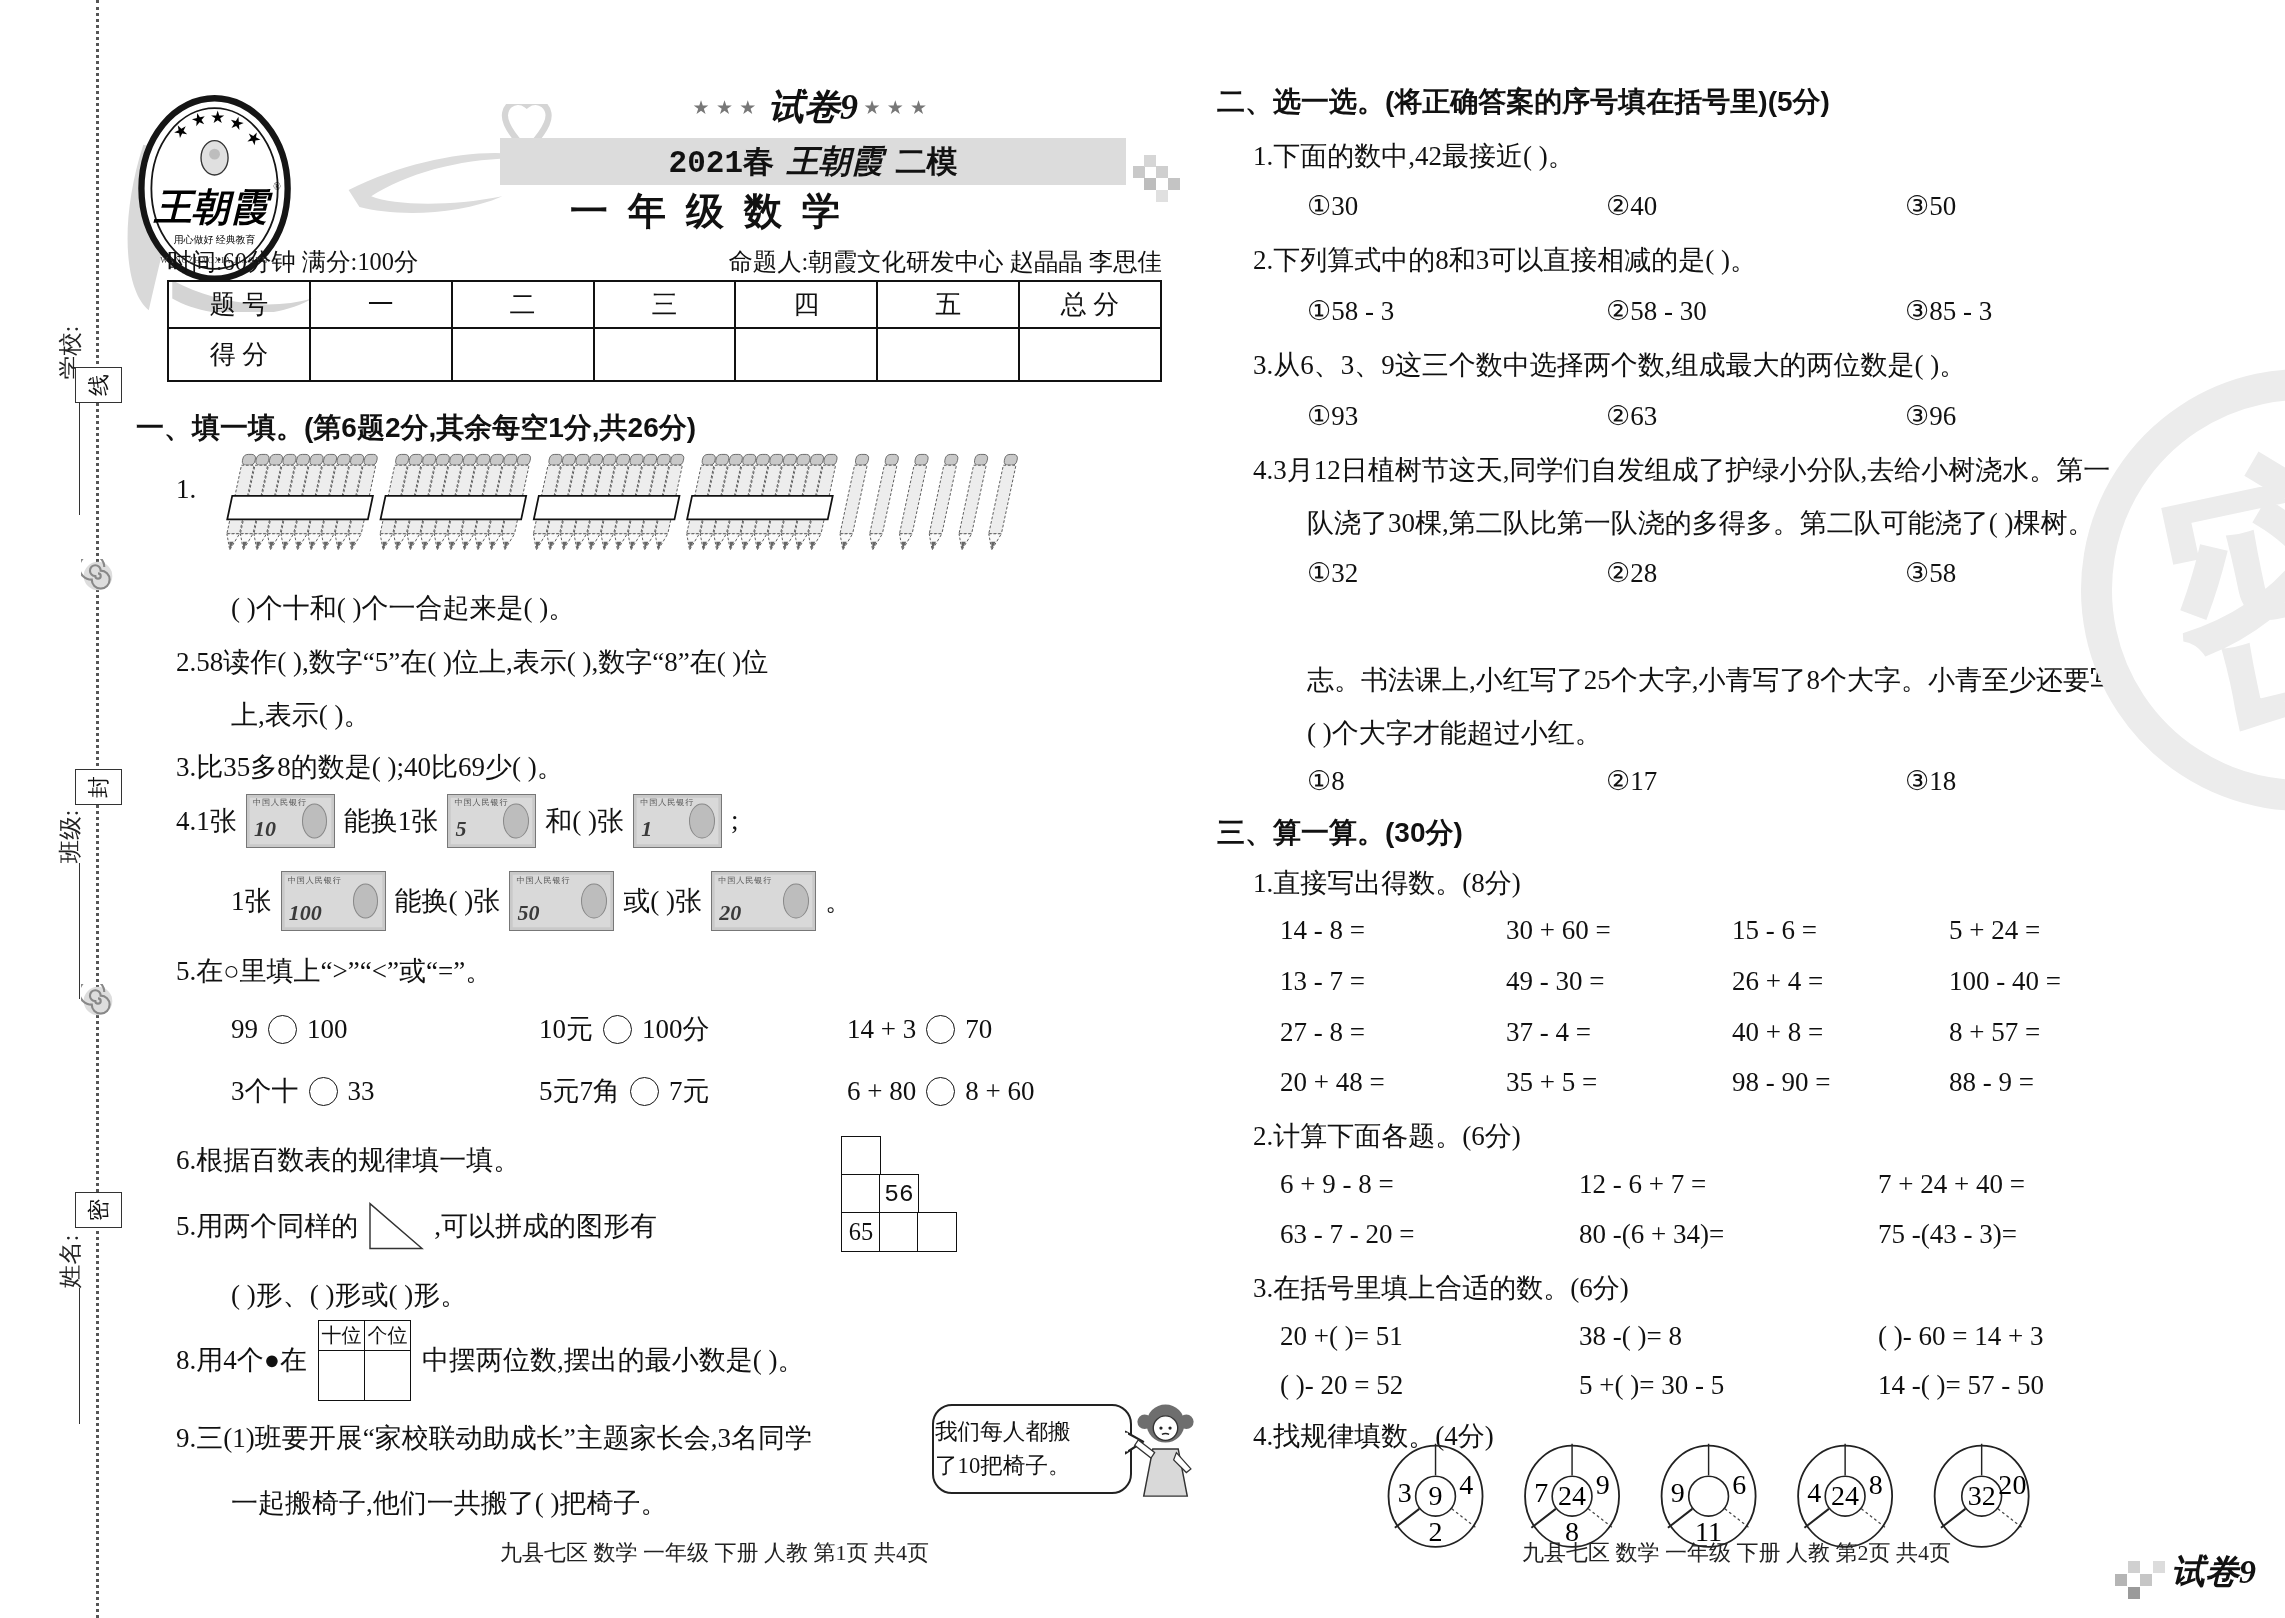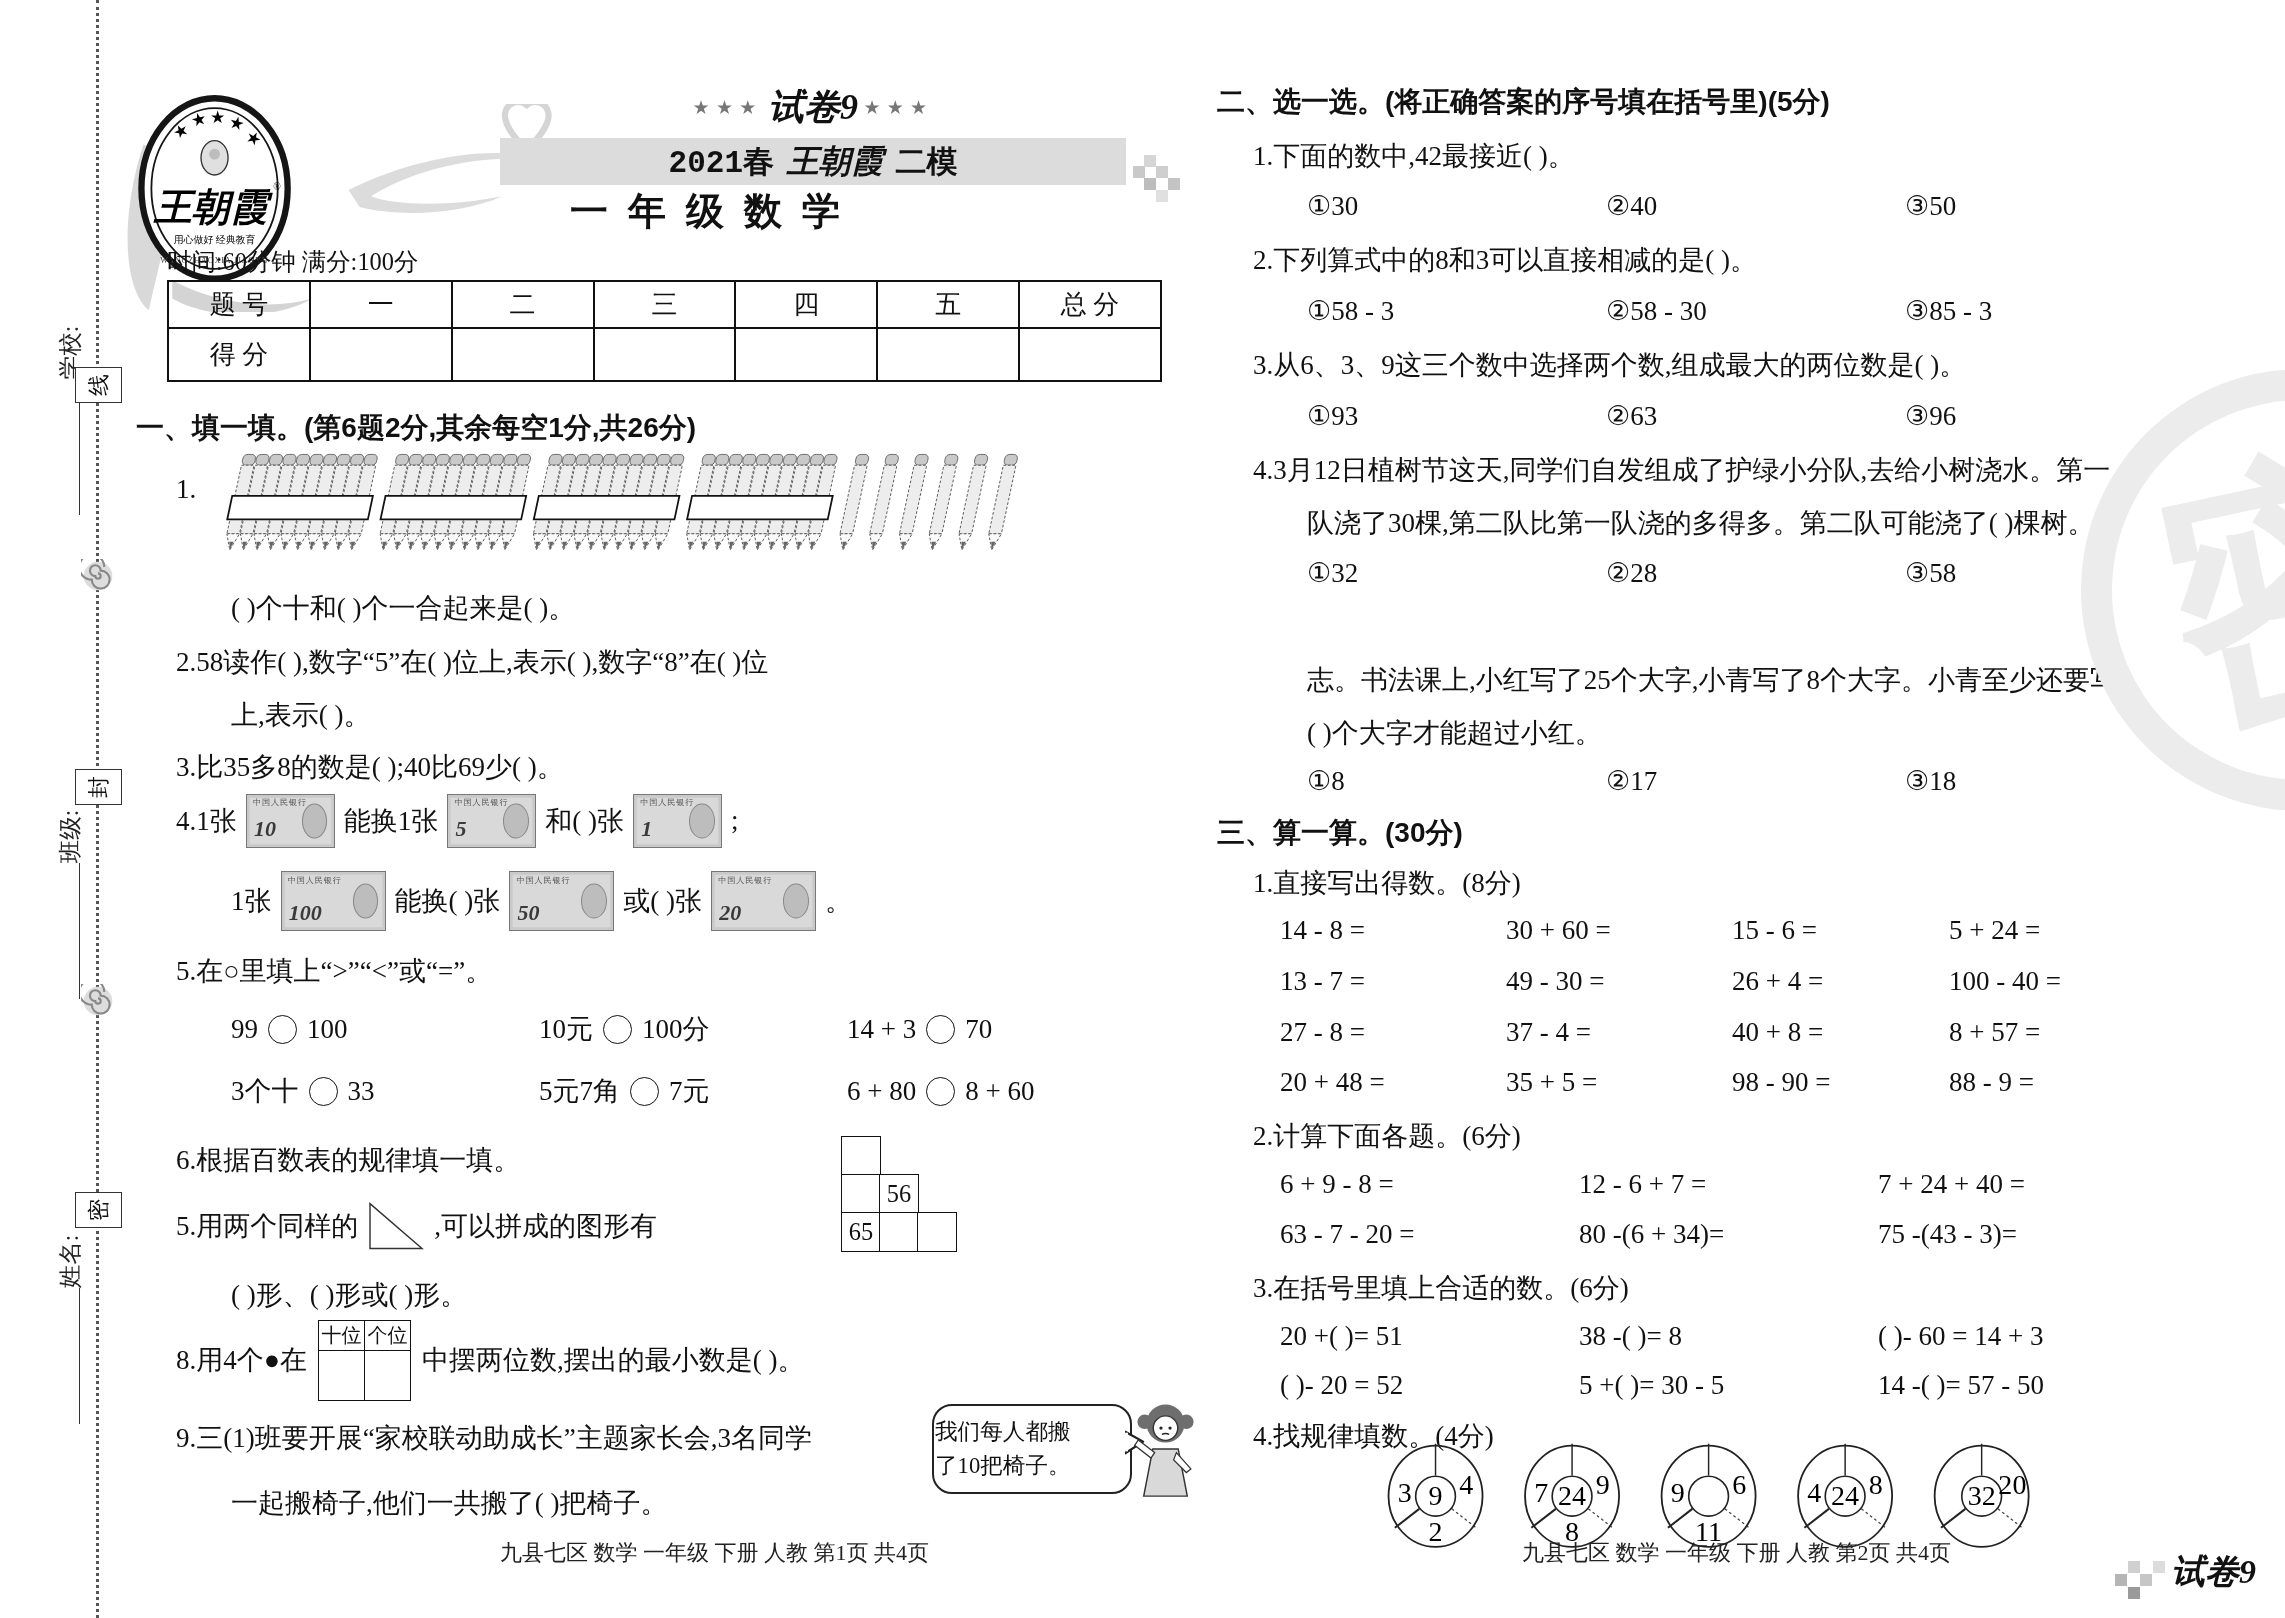--- a/index.html
+++ b/index.html
@@ -150,20 +150,21 @@
   <div class="px" style="left:1133px;top:166px;background:#c9c9c9"></div>
   <div class="px" style="left:1144px;top:155px;background:#d6d6d6"></div>
   <div class="px" style="left:1144px;top:178px;background:#bdbdbd"></div>
   <div class="px" style="left:1156px;top:166px;background:#cfcfcf"></div>
   <div class="px" style="left:1156px;top:190px;background:#e0e0e0"></div>
   <div class="px" style="left:1168px;top:178px;background:#c4c4c4"></div>
 
   <div class="subject">一年级数学</div>
 
   <div class="info" style="left:167px">时间:60分钟  满分:100分</div>
+  <div class="info" style="left:633px;width:529px;text-align:right">命题人:朝霞文化研发中心  赵晶晶  李思佳</div>
 
   <table class="score">
     <tbody>
         <tr>
           <td>题 号</td>
           <td>一</td>
           <td>二</td>
           <td>三</td>
           <td>四</td>
           <td>五</td>
@@ -527,21 +528,21 @@
   </div>
 
   <div class="qline" style="left:176px;top:953px">5.在○里填上“&gt;”“&lt;”或“=”。</div>
   <div class="cmprow" style="left:231px;top:1011px"><span class="cmp-item"><span>99</span><span class="ring"></span><span>100</span></span><span class="cmp-item"><span>10元</span><span class="ring"></span><span>100分</span></span><span class="cmp-item"><span>14 + 3</span><span class="ring"></span><span>70</span></span></div>
   <div class="cmprow" style="left:231px;top:1073px"><span class="cmp-item"><span>3个十</span><span class="ring"></span><span>33</span></span><span class="cmp-item"><span>5元7角</span><span class="ring"></span><span>7元</span></span><span class="cmp-item"><span>6 + 80</span><span class="ring"></span><span>8 + 60</span></span></div>
 
   <div class="qline" style="left:176px;top:1142px">6.根据百数表的规律填一填。</div>
   <div id="q6grid">
       <div class="hcell" style="left: 0px; top: 0px;"></div>
       <div class="hcell" style="left: 0px; top: 38px;"></div>
-      <div class="hcell" style="left: 38px; top: 38px;">56</div>
+      <div class="hcell" style="left: 38px; top: 38px; font-family: Liberation Mono, monospace;">56</div>
       <div class="hcell" style="left: 0px; top: 76px;">65</div>
       <div class="hcell" style="left: 38px; top: 76px;"></div>
       <div class="hcell" style="left: 76px; top: 76px;"></div>
     </div>
 
   <div class="mrow" style="left:176px;top:1196px;height:60px">
     <span>5.用两个同样的</span>
     <svg width="58" height="52" style="margin:0 9px" viewBox="0 0 64 58">
       <polygon points="3,54 61,54 3,4" fill="none" stroke="#333" stroke-width="1.6"></polygon>
     </svg>

